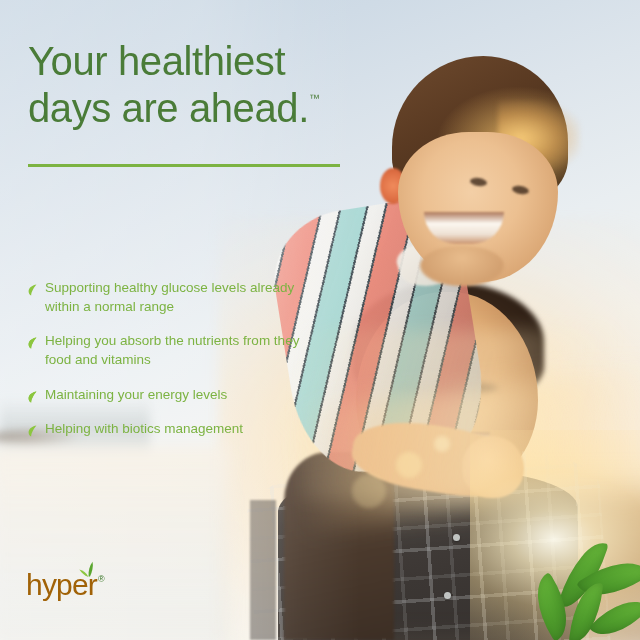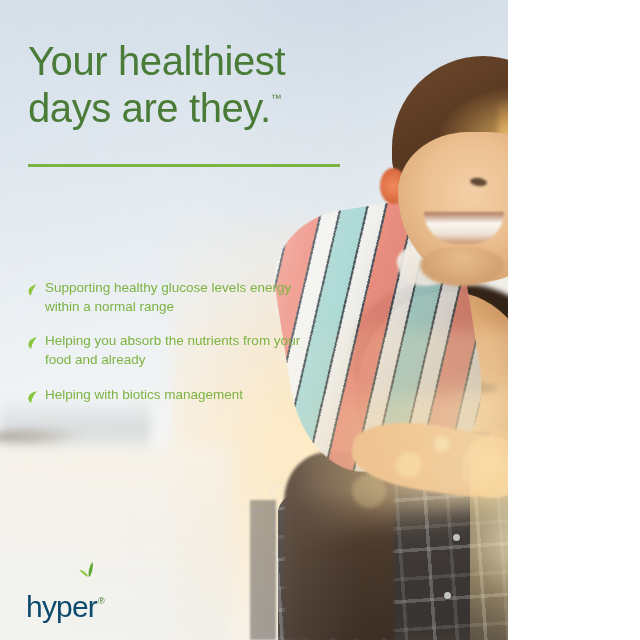--- a/index.html
+++ b/index.html
@@ -6,21 +6,21 @@
     margin: 0;
     padding: 0;
     background: #ffffff;
   }
   body {
     font-family: "Liberation Sans", sans-serif;
   }
 
   #poster {
     position: relative;
-    width: 508px;
+    width: 640px;
     height: 640px;
     overflow: hidden;
     background: #dfe6ec;
   }
 
   
 
   .photo-layer {
     position: absolute;
     inset: 0;
@@ -559,22 +559,21 @@
     position: absolute;
     left: 26px;
     top: 568px;
     display: flex;
     align-items: baseline;
   }
   .logo .hyper {
     font-size: 30px;
     font-weight: 400;
     letter-spacing: -0.8px;
-    color: #0c4a6e;
-    margin-top: 22px;
+    color: #a16207;
   }
   .logo .biotics {
     font-size: 30px;
     font-weight: 700;
     letter-spacing: -0.8px;
     color: #3f7a2e;
   }
   .logo .reg {
     font-size: 9px;
     vertical-align: super;
@@ -651,63 +650,64 @@
       <div class="lf" style="left:74px; top:58px; width:30px; height:56px; transform:rotate(44deg);"></div>
     </div>
 
     <div class="text-scrim"></div>
   </div>
 
   <div class="content">
 
     <h1 class="headline">
       <span>Your healthiest</span><br>
-      <span>days are they.</span><span class="tm">™</span>
+      <span>days are ahead.</span><span class="tm">™</span>
     </h1>
 
     <div class="rule"></div>
 
 
     <ul class="benefits">
       <li class="benefit">
         <span class="leaf-bullet">
           <svg viewBox="0 0 9 12" width="9" height="12" aria-hidden="true">
             <path d="M8.4 0.4C4.8 1.1 0.6 3.2 0.6 7.2c0 2 1.1 3.8 2.6 4.4C3 9.2 4.6 5 8.4 0.4z" fill="#8cc63f"></path>
           </svg>
         </span>
-        <span>Supporting healthy glucose levels energy within a normal range</span>
+        <span>Supporting healthy glucose levels already within a normal range</span>
       </li>
       <li class="benefit">
         <span class="leaf-bullet">
           <svg viewBox="0 0 9 12" width="9" height="12" aria-hidden="true">
             <path d="M8.4 0.4C4.8 1.1 0.6 3.2 0.6 7.2c0 2 1.1 3.8 2.6 4.4C3 9.2 4.6 5 8.4 0.4z" fill="#8cc63f"></path>
           </svg>
         </span>
       </li>
       <li class="benefit">
         <span class="leaf-bullet">
           <svg viewBox="0 0 9 12" width="9" height="12" aria-hidden="true">
             <path d="M8.4 0.4C4.8 1.1 0.6 3.2 0.6 7.2c0 2 1.1 3.8 2.6 4.4C3 9.2 4.6 5 8.4 0.4z" fill="#8cc63f"></path>
           </svg>
         </span>
-        <span>Helping you absorb the nutrients from your food and already</span>
+        <span>Helping you absorb the nutrients from they food and vitamins</span>
       </li>
       <li class="benefit">
         <span class="leaf-bullet">
           <svg viewBox="0 0 9 12" width="9" height="12" aria-hidden="true">
             <path d="M8.4 0.4C4.8 1.1 0.6 3.2 0.6 7.2c0 2 1.1 3.8 2.6 4.4C3 9.2 4.6 5 8.4 0.4z" fill="#8cc63f"></path>
           </svg>
         </span>
       </li>
       <li class="benefit">
         <span class="leaf-bullet">
           <svg viewBox="0 0 9 12" width="9" height="12" aria-hidden="true">
             <path d="M8.4 0.4C4.8 1.1 0.6 3.2 0.6 7.2c0 2 1.1 3.8 2.6 4.4C3 9.2 4.6 5 8.4 0.4z" fill="#8cc63f"></path>
           </svg>
         </span>
+        <span>Maintaining your energy levels</span>
       </li>
       <li class="benefit">
         <span class="leaf-bullet">
           <svg viewBox="0 0 9 12" width="9" height="12" aria-hidden="true">
             <path d="M8.4 0.4C4.8 1.1 0.6 3.2 0.6 7.2c0 2 1.1 3.8 2.6 4.4C3 9.2 4.6 5 8.4 0.4z" fill="#8cc63f"></path>
           </svg>
         </span>
         <span>Helping with biotics management</span>
       </li>
     </ul>

